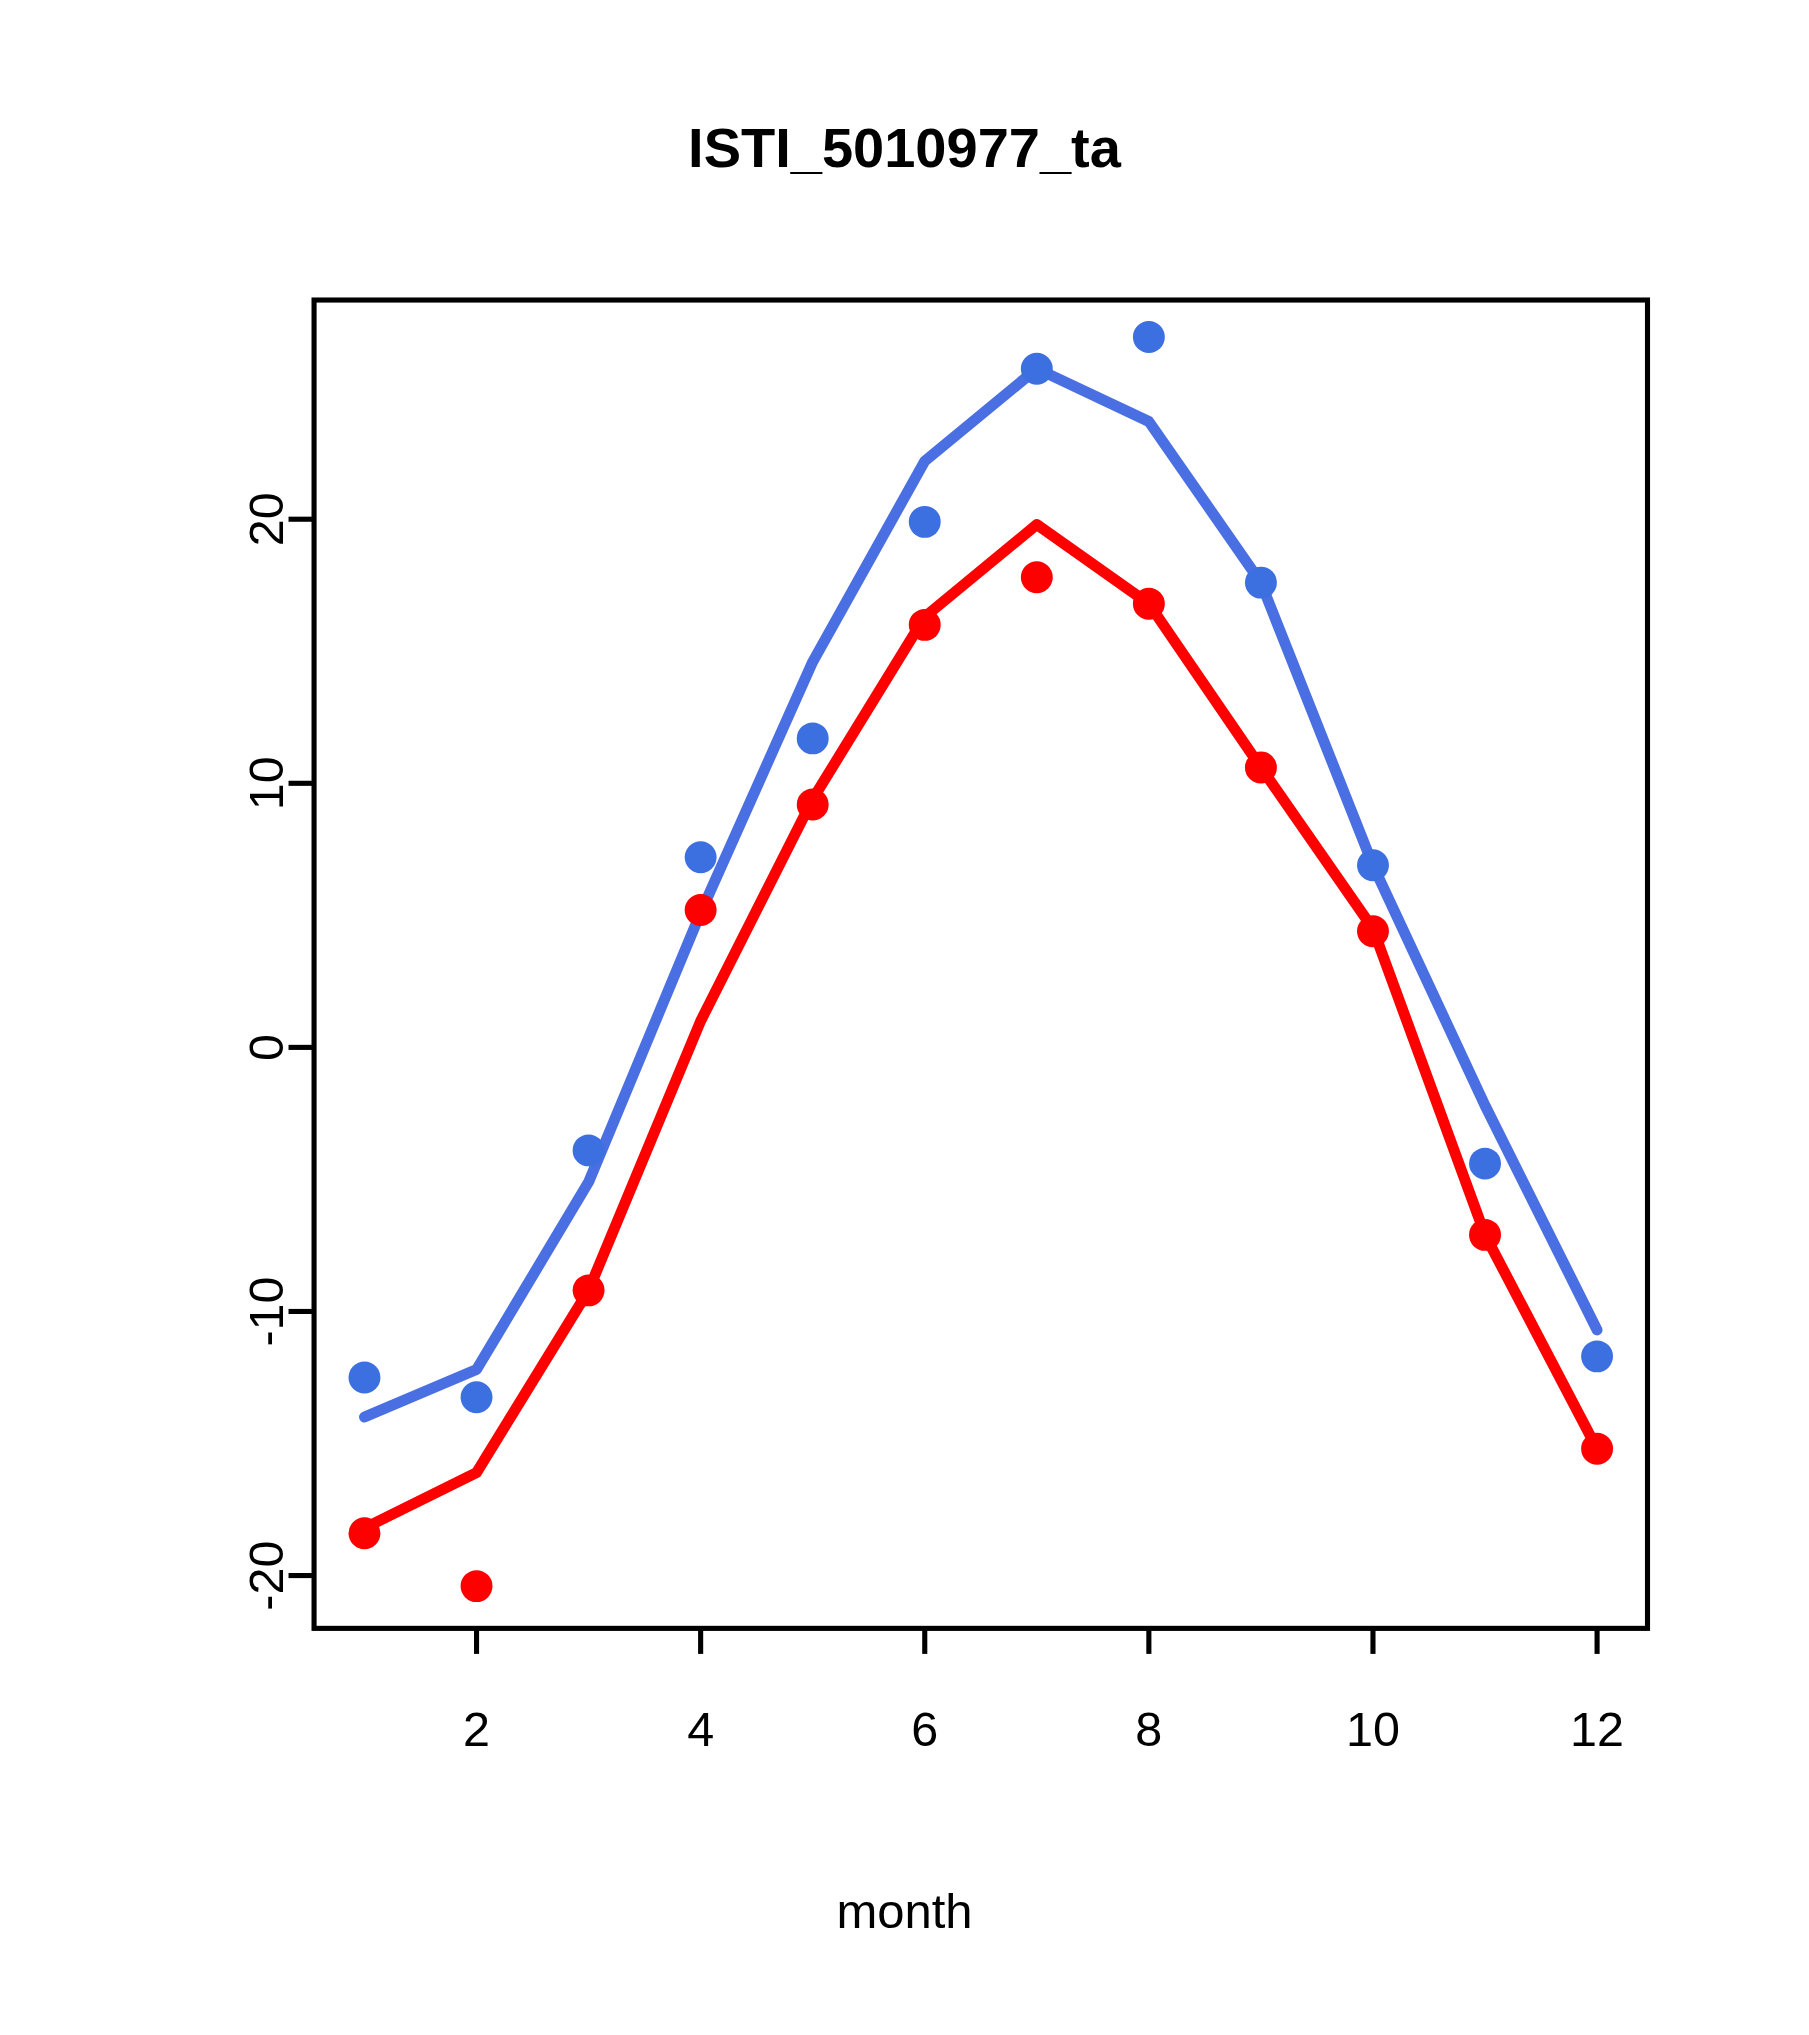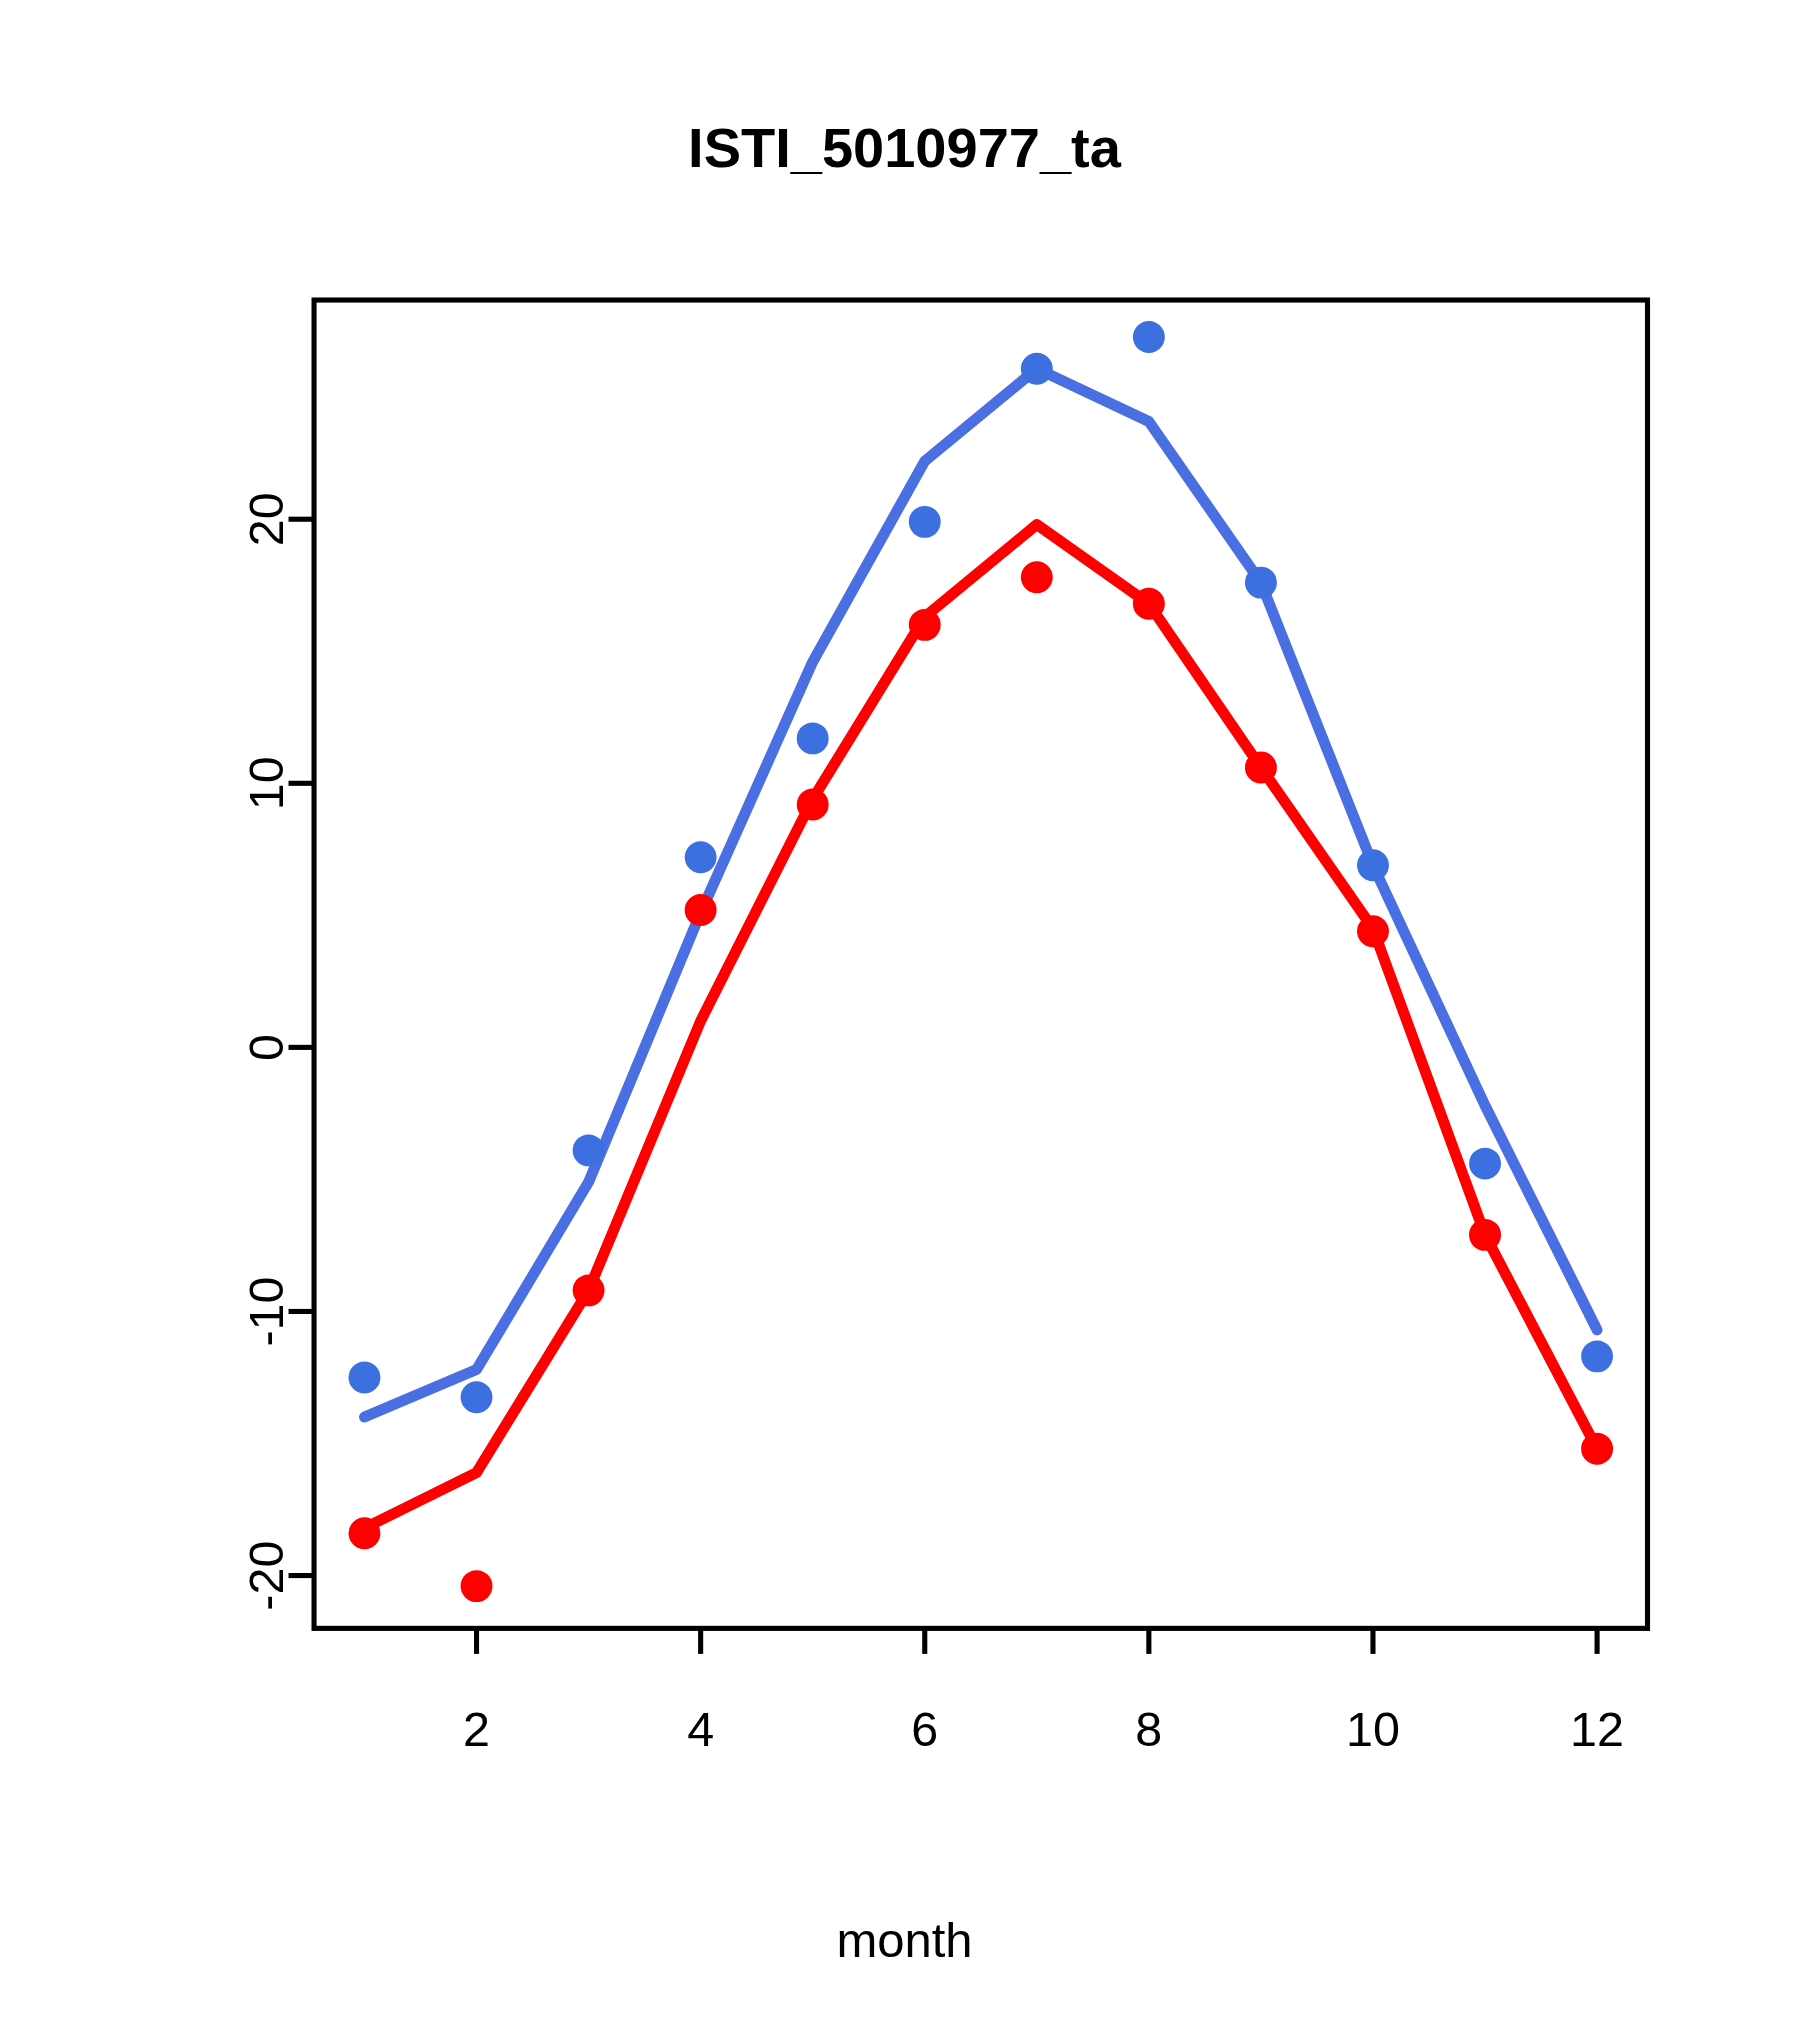--- a/index.html
+++ b/index.html
@@ -6,21 +6,21 @@
   body{width:1809px;height:2035px;font-family:"Liberation Sans",sans-serif;color:#000;}
   #root{position:relative;width:1809px;height:2035px;background:#fff;overflow:hidden;}
   #chart-title{
     position:absolute;left:0;top:115px;width:1809px;text-align:center;
     font-size:56px;font-weight:bold;letter-spacing:0px;color:#000;
     font-family:"Liberation Sans",sans-serif;
   }
   #plot-svg{position:absolute;left:0;top:0;width:1809px;height:2035px;}
   #x-axis-label{
     position:absolute;left:0;top:1883px;width:1809px;text-align:center;
-    font-size:49px;color:#000;font-family:"Liberation Sans",sans-serif;margin-top:29px;
+    font-size:49px;color:#000;font-family:"Liberation Sans",sans-serif;
   }
   .tick-text{font-family:"Liberation Sans",sans-serif;font-size:76px;fill:#000;}
 </style>
 </head>
 <body>
 
 <div id="root">
 
   <div id="chart-title">ISTI_5010977_ta</div>
 

